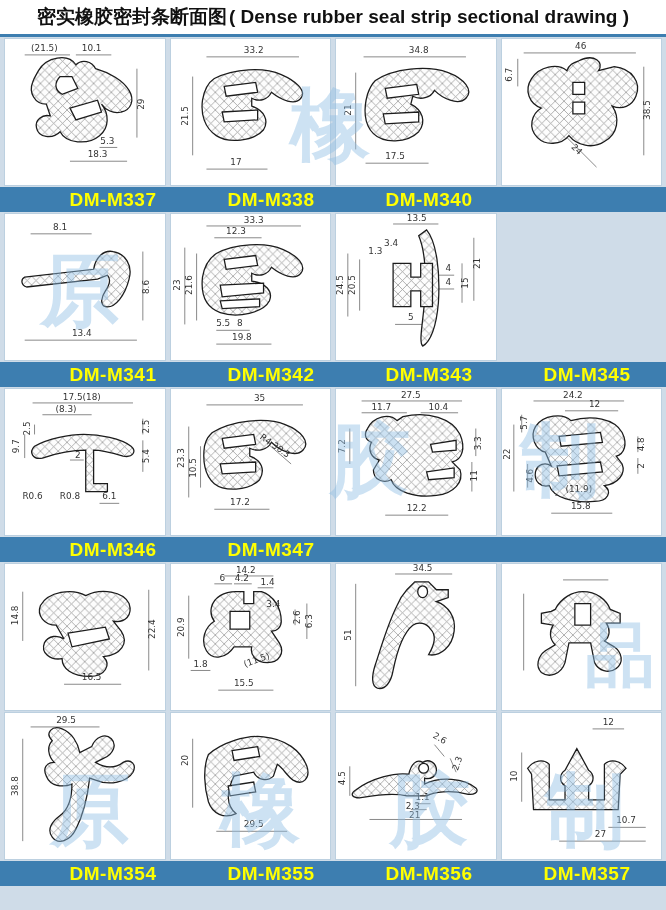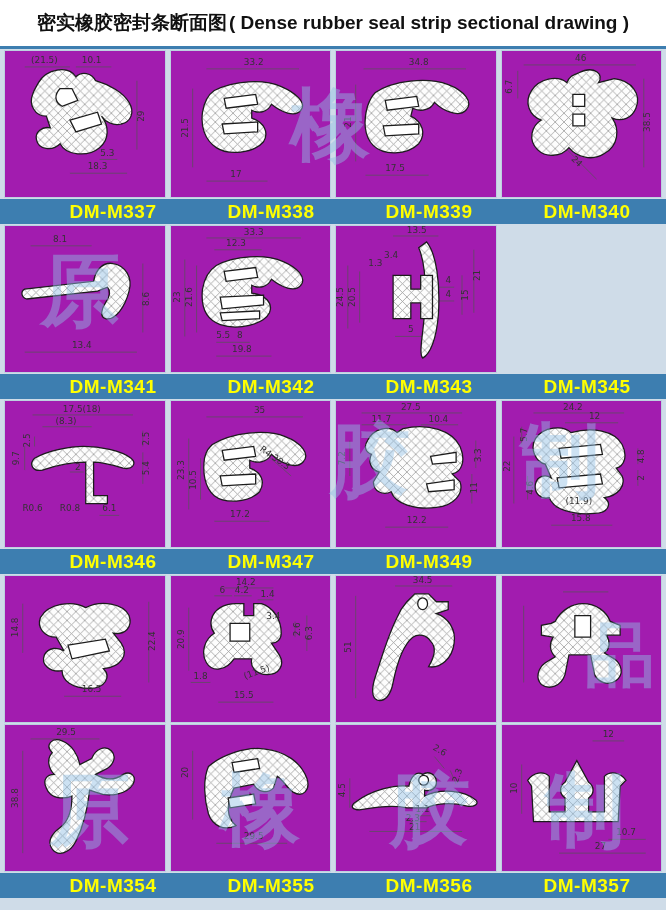--- a/index.html
+++ b/index.html
@@ -1,22 +1,22 @@
 <!DOCTYPE html>
 <html><head>
 <meta charset="utf-8">
 <style>
   html,body{margin:0;padding:0;}
   .page{position:relative;width:666px;height:910px;background:#cfdce8;overflow:hidden;
         font-family:"Liberation Sans",sans-serif;}
-  .title-bar{height:46px;background:#ffffff;display:flex;align-items:center;justify-content:center;
+  .title-bar{height:34px;background:#ffffff;display:flex;align-items:center;justify-content:center;
              font-weight:bold;font-size:19px;color:#111;gap:2px;}
   .content{border-top:3px solid #3d7eb0;}
   .draw-row{display:grid;grid-template-columns:repeat(4,1fr);gap:4px;padding:0 4px;margin:1px 0;height:148px;}
-  .cell{background:#a21caf;border:1px solid #bcd0e0;overflow:hidden;text-align:right;}
+  .cell{background:#ffffff;border:1px solid #bcd0e0;overflow:hidden;text-align:right;}
   .cell svg{width:100%;height:100%;display:block;}
   .label-bar{display:grid;grid-template-columns:repeat(4,1fr);height:25px;background:#3d7eb0;padding-left:34px;}
   .label-bar span{display:flex;align-items:center;justify-content:center;
                   color:#ffff00;font-weight:bold;font-size:19px;letter-spacing:.5px;}
   .watermark{position:absolute;inset:0;pointer-events:none;z-index:5;}
   .watermark b{position:absolute;font-family:"DejaVu Serif",serif;font-weight:bold;
                color:rgba(145,190,228,.45);line-height:1;}
   text.dim{font-family:"DejaVu Sans",sans-serif;font-size:9px;fill:#333;}
 </style>
 </head>
@@ -112,21 +112,20 @@
             <text class="dim" x="80" y="10" text-anchor="middle">46</text>
             <text class="dim" x="10" y="36" text-anchor="middle" transform="rotate(-90 10 36)">6.7</text>
             <text class="dim" x="150" y="72" text-anchor="middle" transform="rotate(-90 150 72)">38.5</text>
             <text class="dim" x="74" y="114" text-anchor="middle" transform="rotate(45 74 114)">24</text>
           </svg>
         </div>
       </div>
       <div class="label-bar">
         <span>DM-M337</span>
         <span>DM-M338</span>
-        <span>DM-M339</span>
         <span>DM-M340</span>
       </div>
       <div class="draw-row">
         <div class="cell">
           <svg viewBox="0 0 162 148">
             <defs>
               <pattern id="p4" width="9" height="9" patternUnits="userSpaceOnUse">
                 <rect width="9" height="9" fill="#fdfdfd"></rect>
                 <path d="M0,9 L9,0" stroke="#9a9a9a" stroke-width="0.8"></path>
                 <path d="M0,0 L9,9" stroke="#9a9a9a" stroke-width="0.8"></path>
@@ -320,21 +319,20 @@
             <text class="dim" x="144" y="56" text-anchor="middle" transform="rotate(-90 144 56)">4.8</text>
             <text class="dim" x="144" y="78" text-anchor="middle" transform="rotate(-90 144 78)">2</text>
             <text class="dim" x="78" y="104" text-anchor="middle">(11.9)</text>
             <text class="dim" x="80" y="122" text-anchor="middle">15.8</text>
           </svg>
         </div>
       </div>
       <div class="label-bar">
         <span>DM-M346</span>
         <span>DM-M347</span>
-        <span>DM-M349</span>
       </div>
       <div class="draw-row">
         <div class="cell">
           <svg viewBox="0 0 162 148">
             <defs>
               <pattern id="p12" width="9" height="9" patternUnits="userSpaceOnUse">
                 <rect width="9" height="9" fill="#fdfdfd"></rect>
                 <path d="M0,9 L9,0" stroke="#9a9a9a" stroke-width="0.8"></path>
                 <path d="M0,0 L9,9" stroke="#9a9a9a" stroke-width="0.8"></path>
               </pattern>

